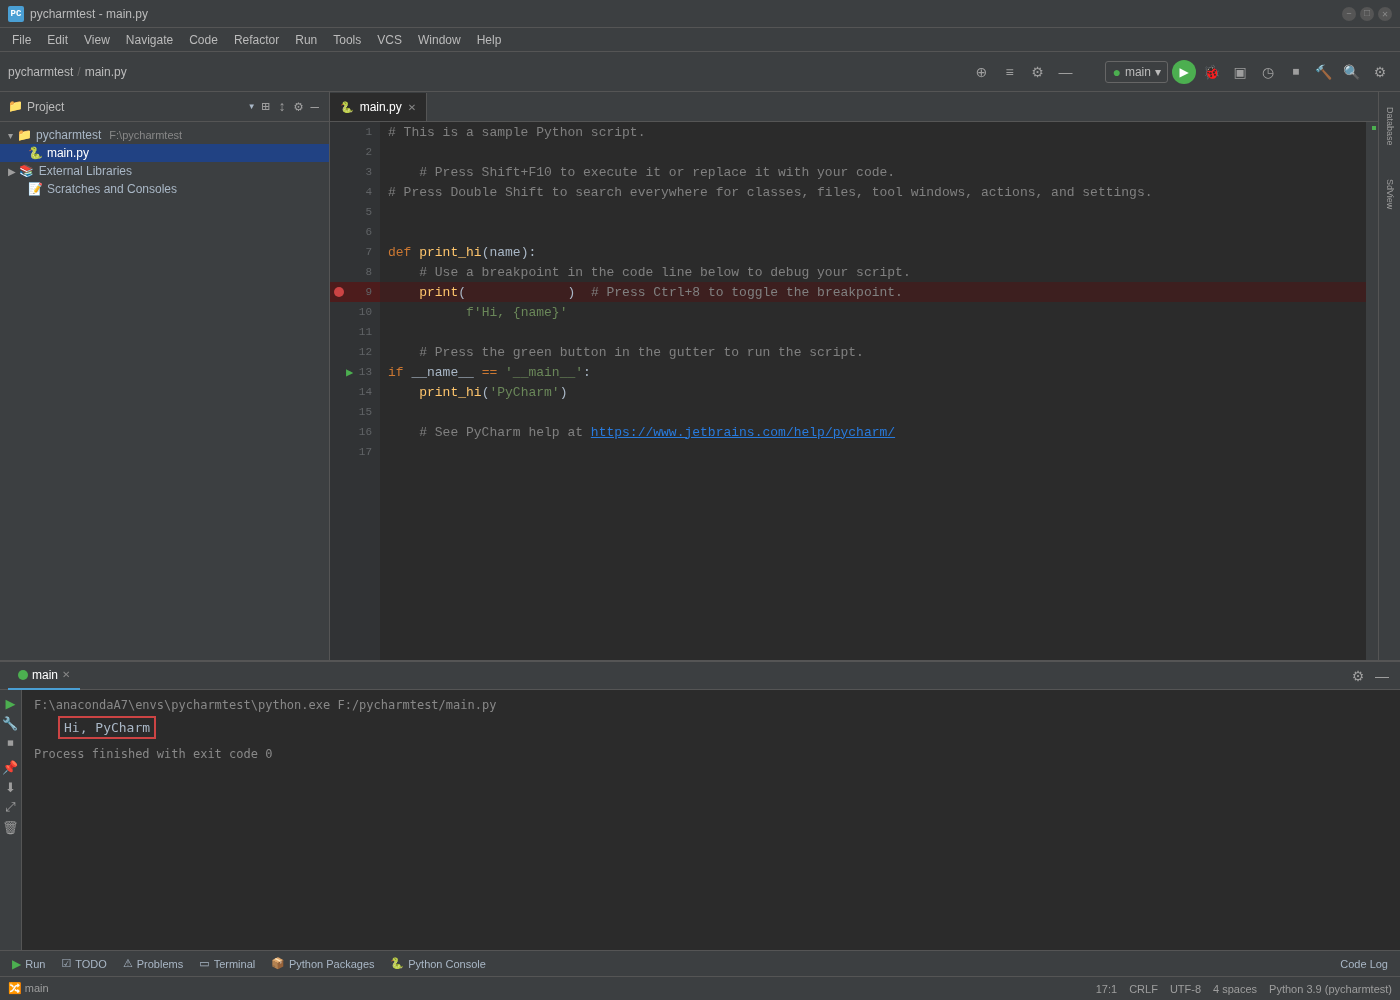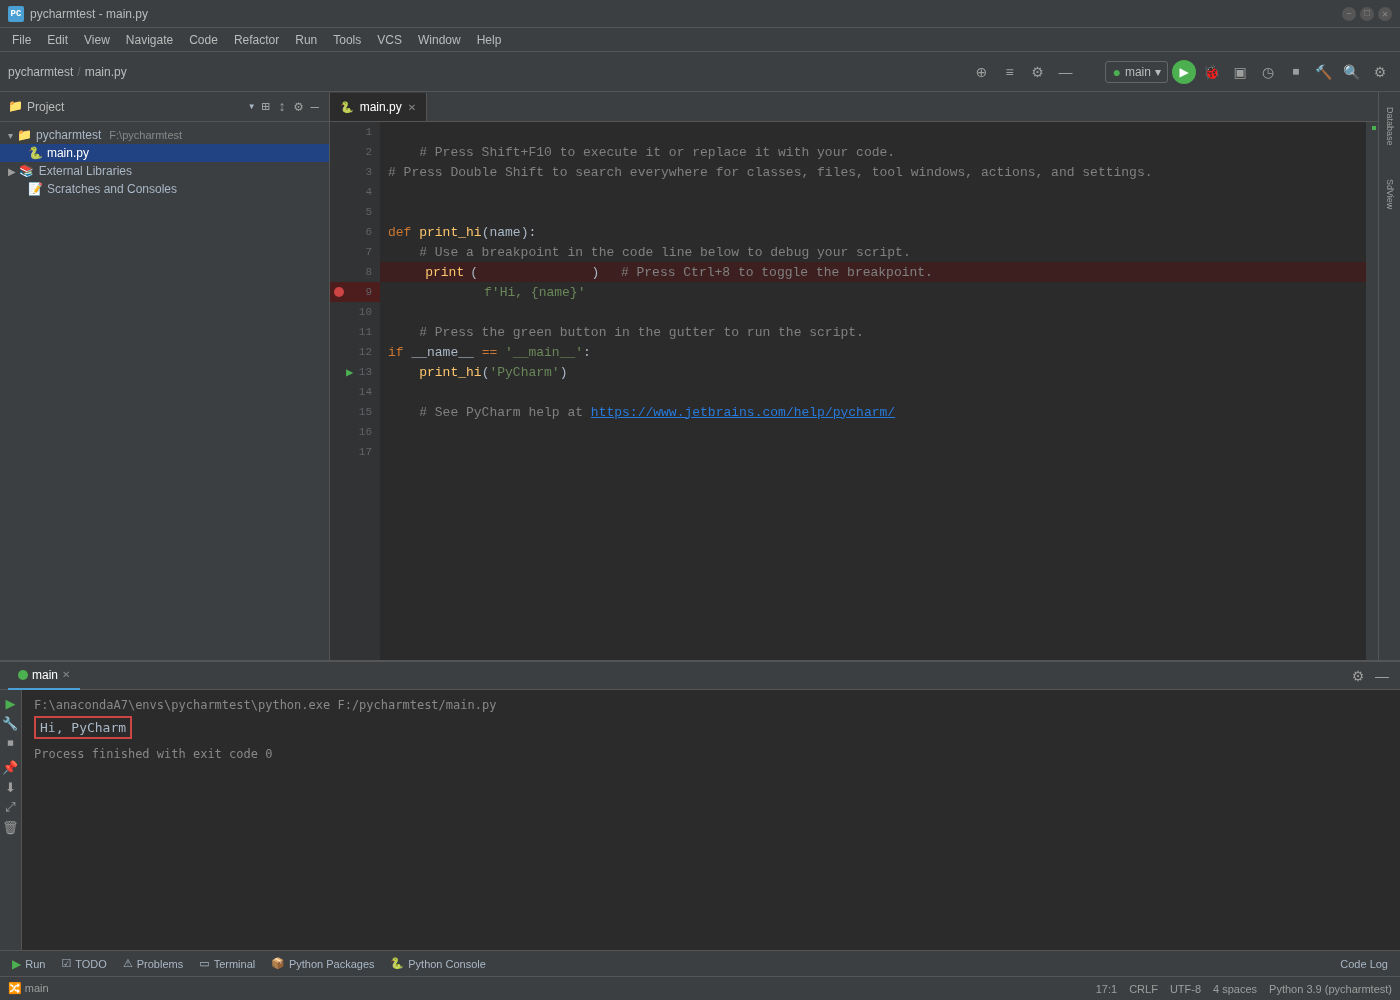--- a/index.html
+++ b/index.html
@@ -289,21 +289,21 @@
       padding: 0;
     }
     .code-line {
       height: 20px;
       display: flex;
       align-items: center;
       padding-left: 8px;
       white-space: pre;
       font-size: 13px;
     }
-    .code-line.breakpoint-line { background: #3d1f1f; gap: 6px; }
+    .code-line.breakpoint-line { background: #3d1f1f; }
 
     
     .kw { color: #cc7832; text-align: right; }
     .fn { color: #ffc66d; }
     .str { color: #6a8759; }
     .comment { color: #808080; }
     .fstr { color: #6a8759; margin-top: 41px; }
     .var { color: #a9b7c6; }
     .link { color: #287bde; text-decoration: underline; }
 
@@ -460,20 +460,21 @@
       color: #a9b7c6;
       font-size: 13px;
       font-family: 'Consolas', monospace;
     }
     .console-highlight {
       display: inline-block;
       background: transparent;
       border: 2px solid #cc4444;
       padding: 2px 4px;
       color: #a9b7c6;
+      margin-left: 24px;
     }
     .console-process {
       color: #888;
       font-size: 12px;
       margin-top: 8px;
       font-family: 'Consolas', monospace;
     }
 
     
     .status-bar {
@@ -671,20 +672,21 @@
           </div>
         <div class="line-number-row">
             <span>16</span>
           </div>
         <div class="line-number-row">
             <span>17</span>
           </div>
       </div>
 
       <div class="code-content">
+        <div class="code-line"><span class="comment"># This is a sample Python script.</span></div>
         <div class="code-line">&nbsp;</div>
         <div class="code-line"><span class="comment">    # Press Shift+F10 to execute it or replace it with your code.</span></div>
         <div class="code-line"><span class="comment"># Press Double Shift to search everywhere for classes, files, tool windows, actions, and settings.</span></div>
         <div class="code-line">&nbsp;</div>
         <div class="code-line">&nbsp;</div>
         <div class="code-line"><span class="kw">def </span><span class="fn">print_hi</span><span class="var">(name):</span></div>
         <div class="code-line"><span class="comment">    # Use a breakpoint in the code line below to debug your script.</span></div>
         <div class="code-line breakpoint-line"><span class="var">    </span><span class="fn">print</span><span class="var">(</span><span class="fstr">f'Hi, {name}'</span><span class="var">)  </span><span class="comment"># Press Ctrl+8 to toggle the breakpoint.</span></div>
         <div class="code-line">&nbsp;</div>
         <div class="code-line">&nbsp;</div>

